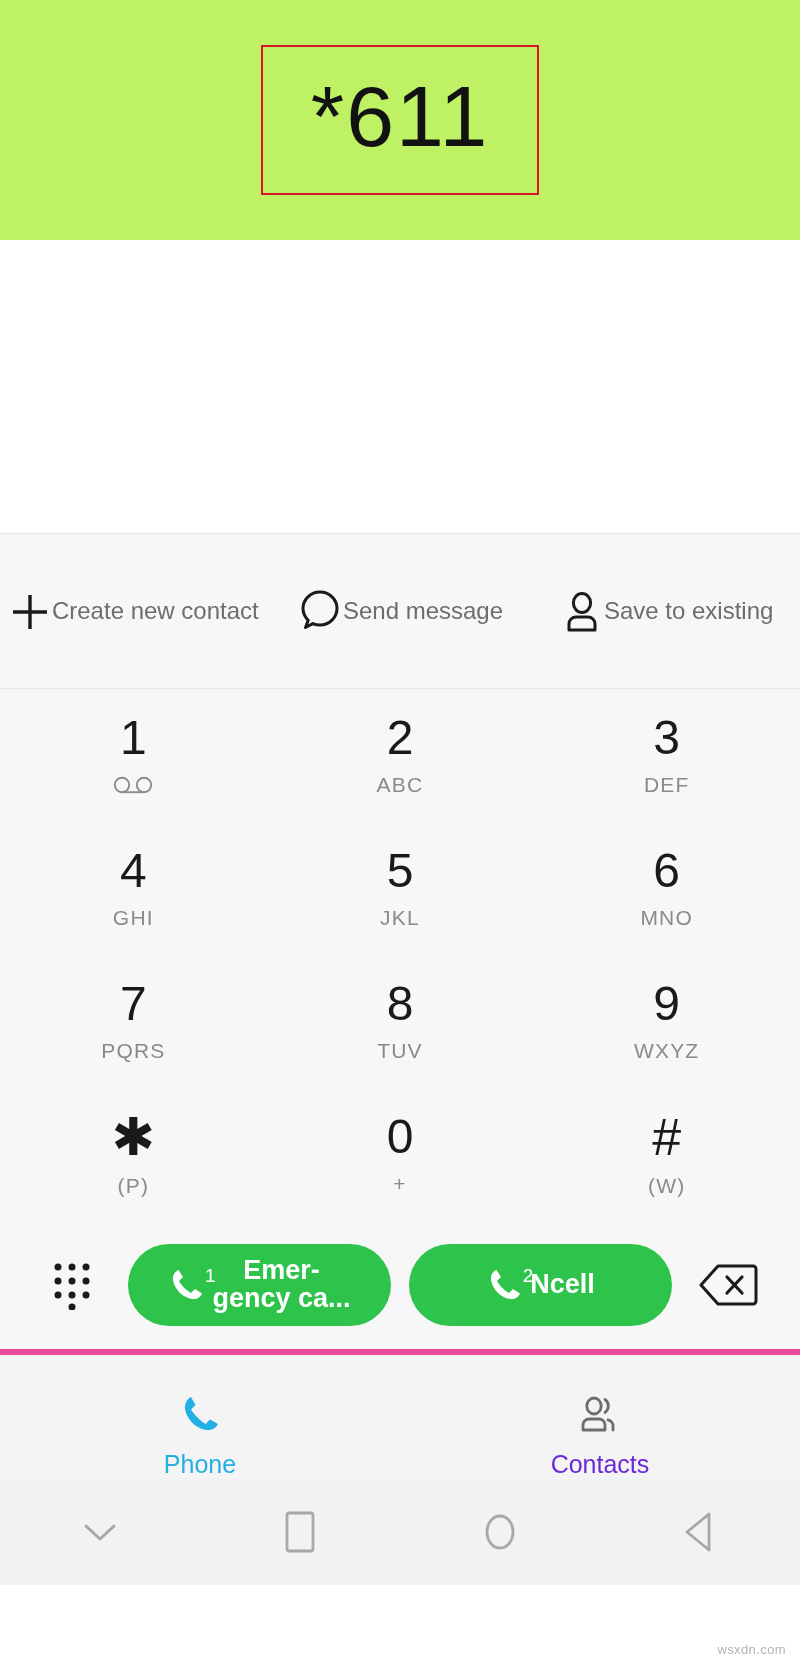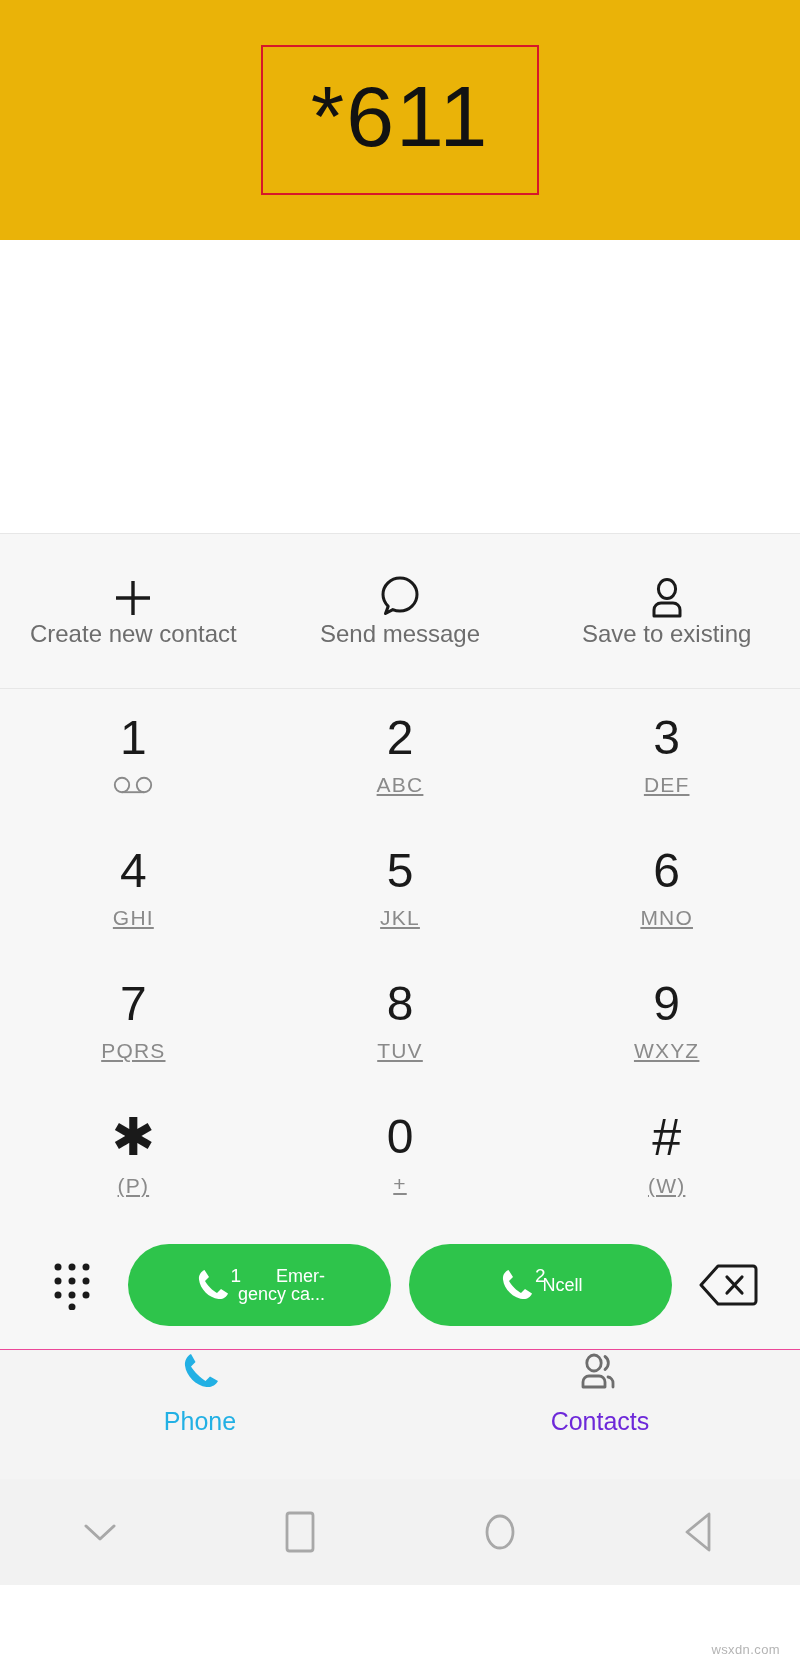--- a/index.html
+++ b/index.html
@@ -6,21 +6,21 @@
   html, body {
     width:800px; height:1665px;
     font-family:"Liberation Sans", sans-serif;
     background:#ffffff;
     overflow:hidden;
   }
   #app { width:800px; height:1665px; display:flex; flex-direction:column; position:relative; }
 
   
   .number-area {
-    height:240px; background:#eab308;
+    height:240px; background:#bef264;
     display:flex; align-items:center; justify-content:center;
     position:relative; flex:0 0 240px;
   }
   .number-box {
     border:2px solid #d6182a;
     padding:14px 48px 22px 48px;
     display:flex; align-items:center; justify-content:center;
     min-width:278px; min-height:150px;
   }
   .number-text {
@@ -32,84 +32,84 @@
   
   .blank-region { flex:0 0 293px; background:#ffffff; }
 
   
   .quick-actions {
     flex:0 0 156px; background:#f7f7f7;
     border-top:1px solid #e7e7e7; border-bottom:1px solid #e7e7e7;
     display:flex; align-items:center;
   }
   .qa-item {
-    flex:1; display:flex; flex-direction:column;
+    flex:1; display:flex; flex-direction:row;
     align-items:center; justify-content:center; gap:0;
   }
   .qa-icon { height:46px; display:flex; align-items:flex-end; justify-content:center; }
   .qa-label { font-size:24px; color:#6d6d6d; white-space:nowrap; }
 
   
   .keypad { flex:0 0 532px; background:#f7f7f7; display:flex; flex-direction:column; }
   .key-row { flex:1; display:flex; }
   .key {
     flex:1; display:flex; flex-direction:column;
     align-items:center; justify-content:center;
   }
   .key-digit {
     font-size:48px; color:#1a1a1a; line-height:1;
     font-weight:400; font-family:"Liberation Sans", sans-serif;
   }
   .key-sub {
     font-size:21px; color:#8a8a8a; letter-spacing:1.2px;
-    margin-top:11px; height:24px; display:flex; align-items:center;text-decoration:underline;
+    margin-top:11px; height:24px; display:flex; align-items:center;
   }
   .key-sym { font-size:52px; color:#1a1a1a; line-height:1; font-weight:500; }
 
   
   .call-bar {
     flex:0 0 128px; background:#f7f7f7;
     display:flex; align-items:center; padding:0 34px; gap:18px;
   }
   .dialpad-toggle { width:76px; display:flex; align-items:center; justify-content:center; }
   .call-btn {
     flex:1; height:82px; background:#2ec44b; border-radius:42px;
     display:flex; align-items:center; justify-content:center; gap:6px;
     color:#ffffff; overflow:hidden; padding:0 10px;
   }
   .call-ico { position:relative; flex:0 0 auto; display:flex; align-items:center; }
   .sim-num {
     position:absolute; right:-9px; top:-1px;
     font-size:19px; color:#ffffff; font-weight:400;
   }
-  .call-label { font-size:18px; line-height:1.02; text-align:right; max-width:180px; }
+  .call-label { font-size:27px; line-height:1.02; text-align:center; max-width:180px;font-weight:bold; }
   .backspace { width:76px; display:flex; align-items:center; justify-content:center; }
 
   
   .tabs {
-    flex:0 0 130px; background:#f4f4f4; border-top:1px solid #ec4899;
-    display:flex; align-items:flex-start;
+    flex:0 0 130px; background:#f4f4f4; border-top:6px solid #ec4899;
+    display:flex; align-items:flex-end;
   }
   .tab {
     flex:1; display:flex; flex-direction:column;
     align-items:center; justify-content:center; gap:13px;
   }
   .tab-ico { height:44px; display:flex; align-items:center; justify-content:center; }
   .tab-label { font-size:25px; color:#6d28d9; }
   .tab.active .tab-label { color:#22b0e4; }
 
   
   .navbar {
     flex:0 0 106px; background:#f2f2f2;
     display:flex; align-items:center;
   }
   .nav-btn { flex:1; display:flex; align-items:center; justify-content:center; }
 
   .watermark {
-    position:absolute; right:20px; bottom:8px;
+    position:absolute; right:14px; bottom:8px;
     font-size:13px; color:#b4b4b4; letter-spacing:.4px;
   }
 </style>
 </head>
 <body>
 
 <div id="app">
 
   <div class="number-area">
     <div class="number-box">

